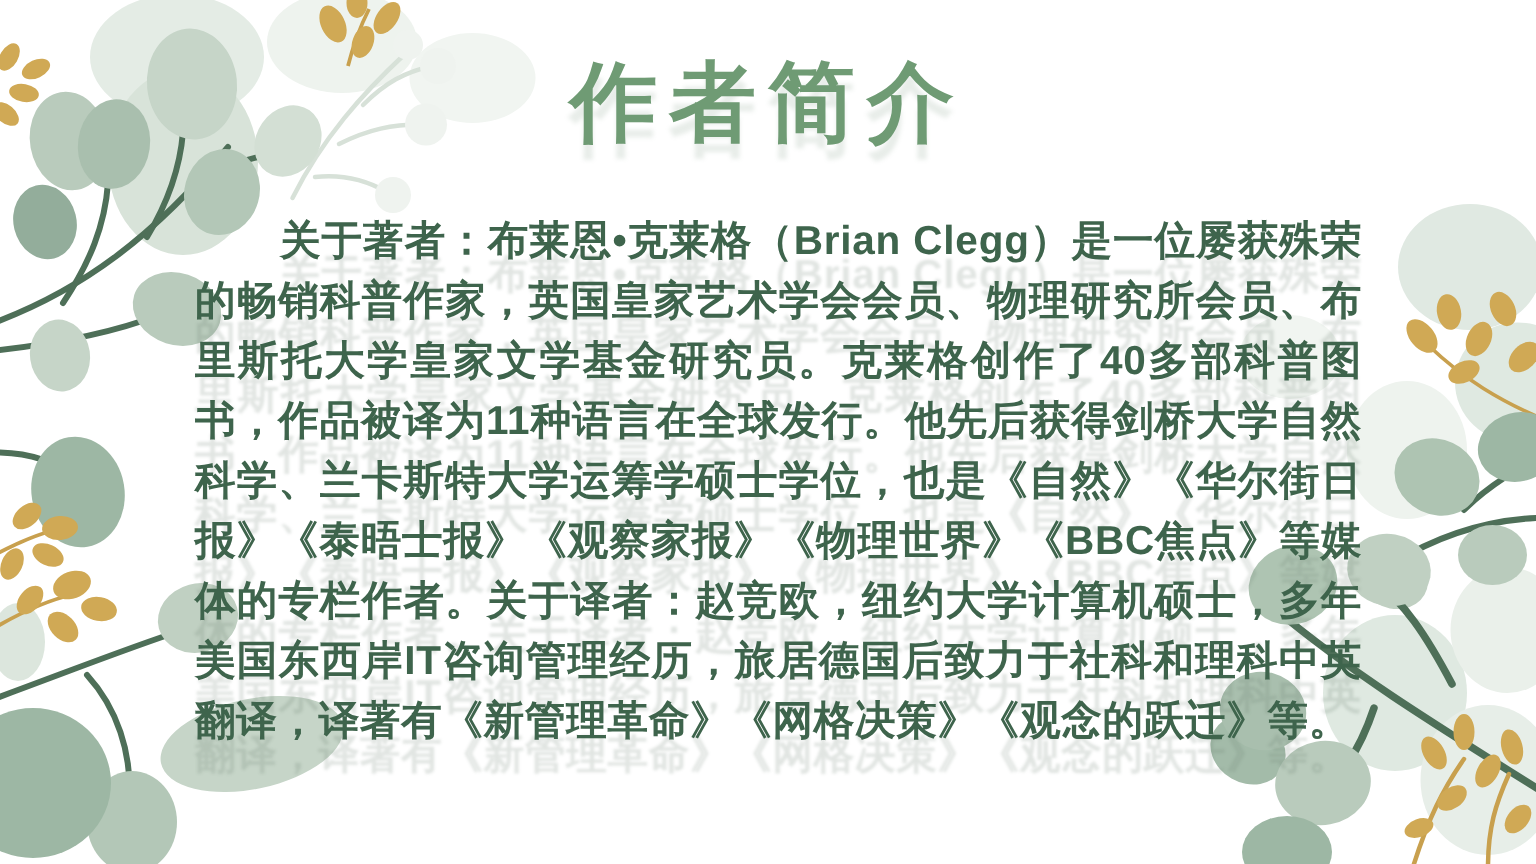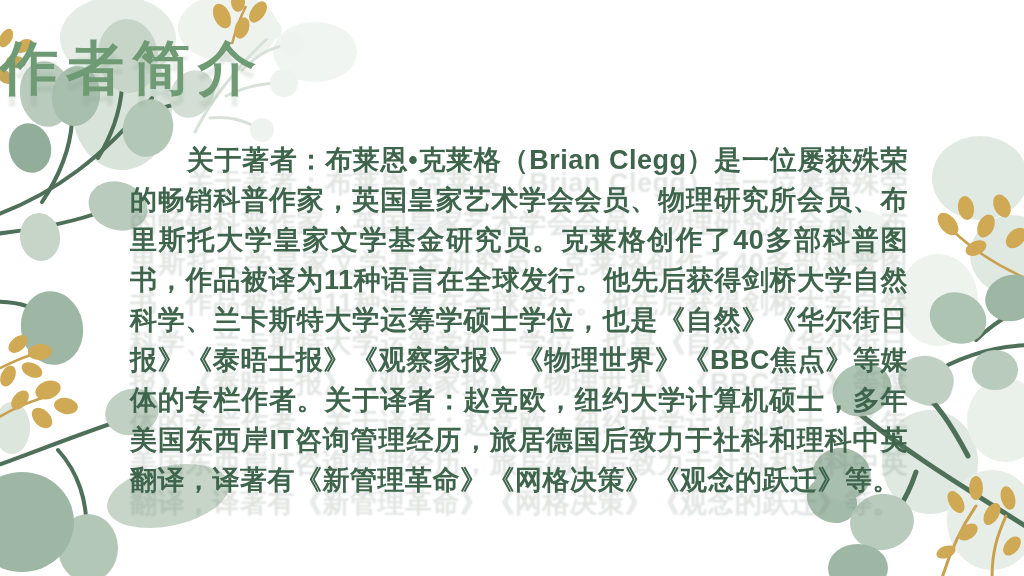--- a/index.html
+++ b/index.html
@@ -11,21 +11,21 @@
     overflow:hidden;
     font-family:"Liberation Sans", sans-serif;
   }
   .foliage{
     position:absolute;left:0;top:0;width:1024px;height:576px;
     pointer-events:none;
   }
   .title{
     position:absolute;left:0;right:0;top:30px;
     margin:0;
-    text-align:left;
+    text-align:center;
     font-size:58px;
     font-weight:bold;
     letter-spacing:8px;
     color:#6f9b74;
     text-shadow:0 10px 3px rgba(130,155,135,0.18);
   }
   .body-text{
     position:absolute;left:130px;top:140px;width:778px;
     margin:0;
     font-size:27px;

